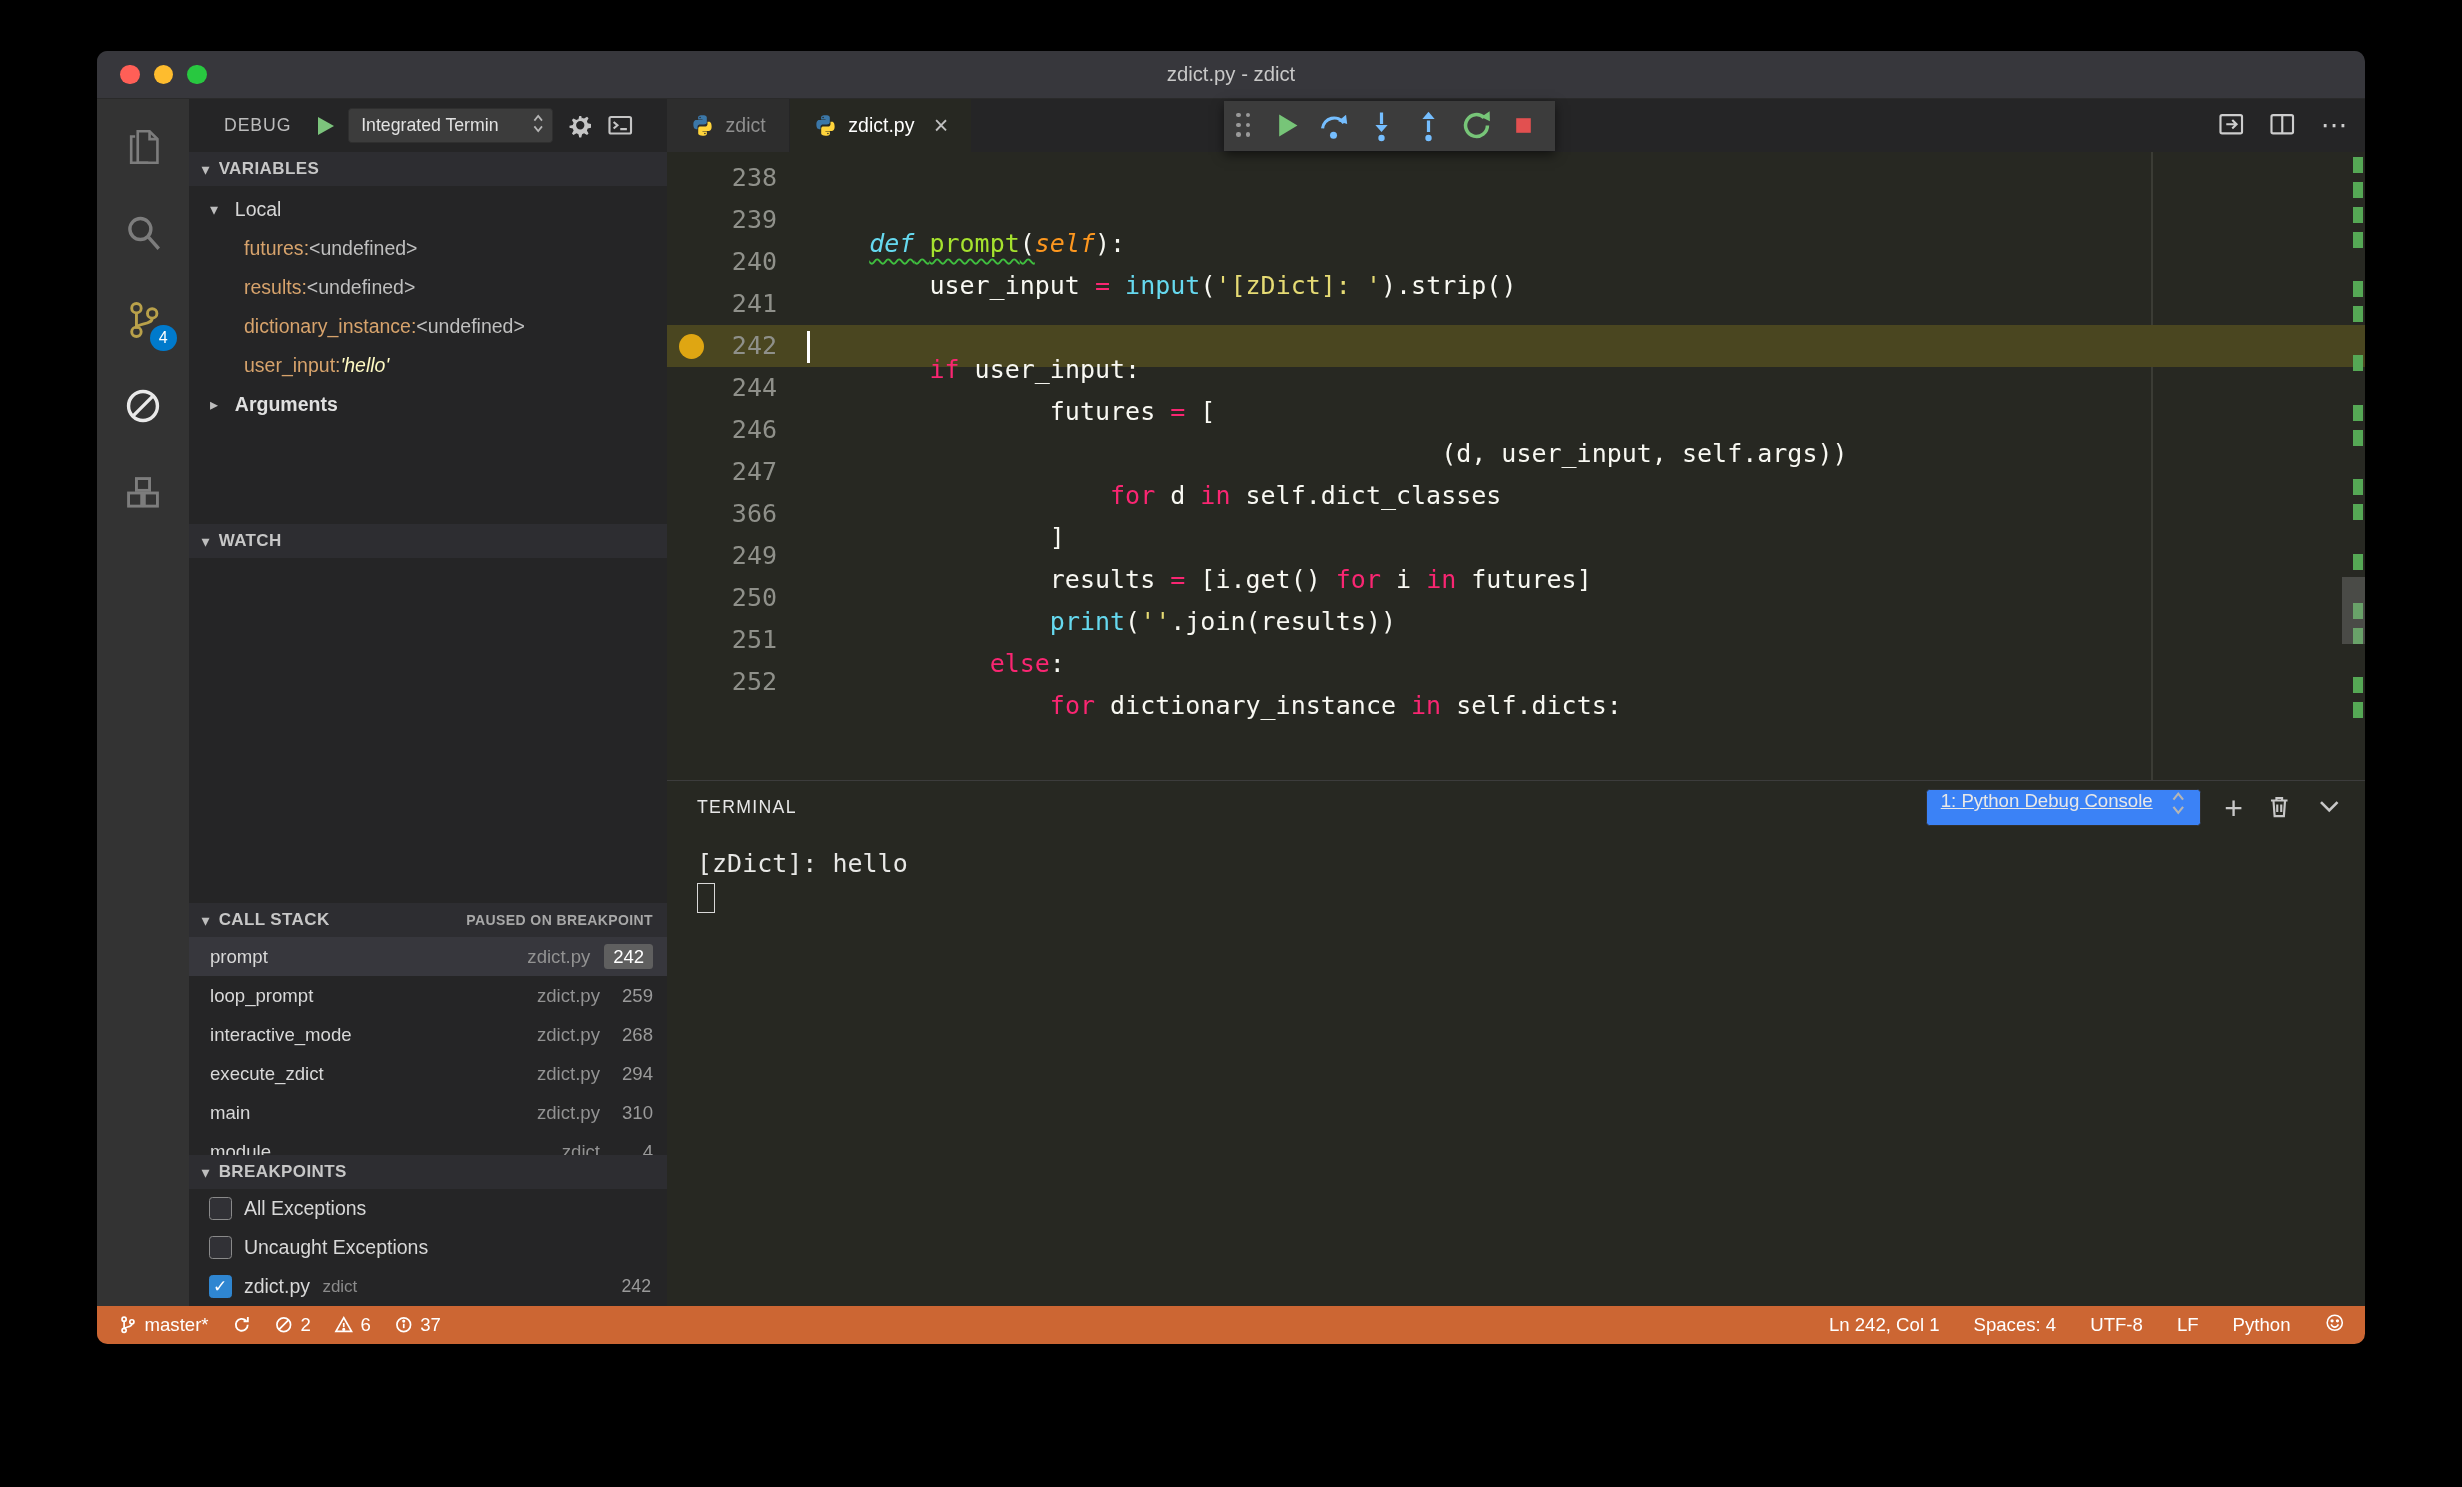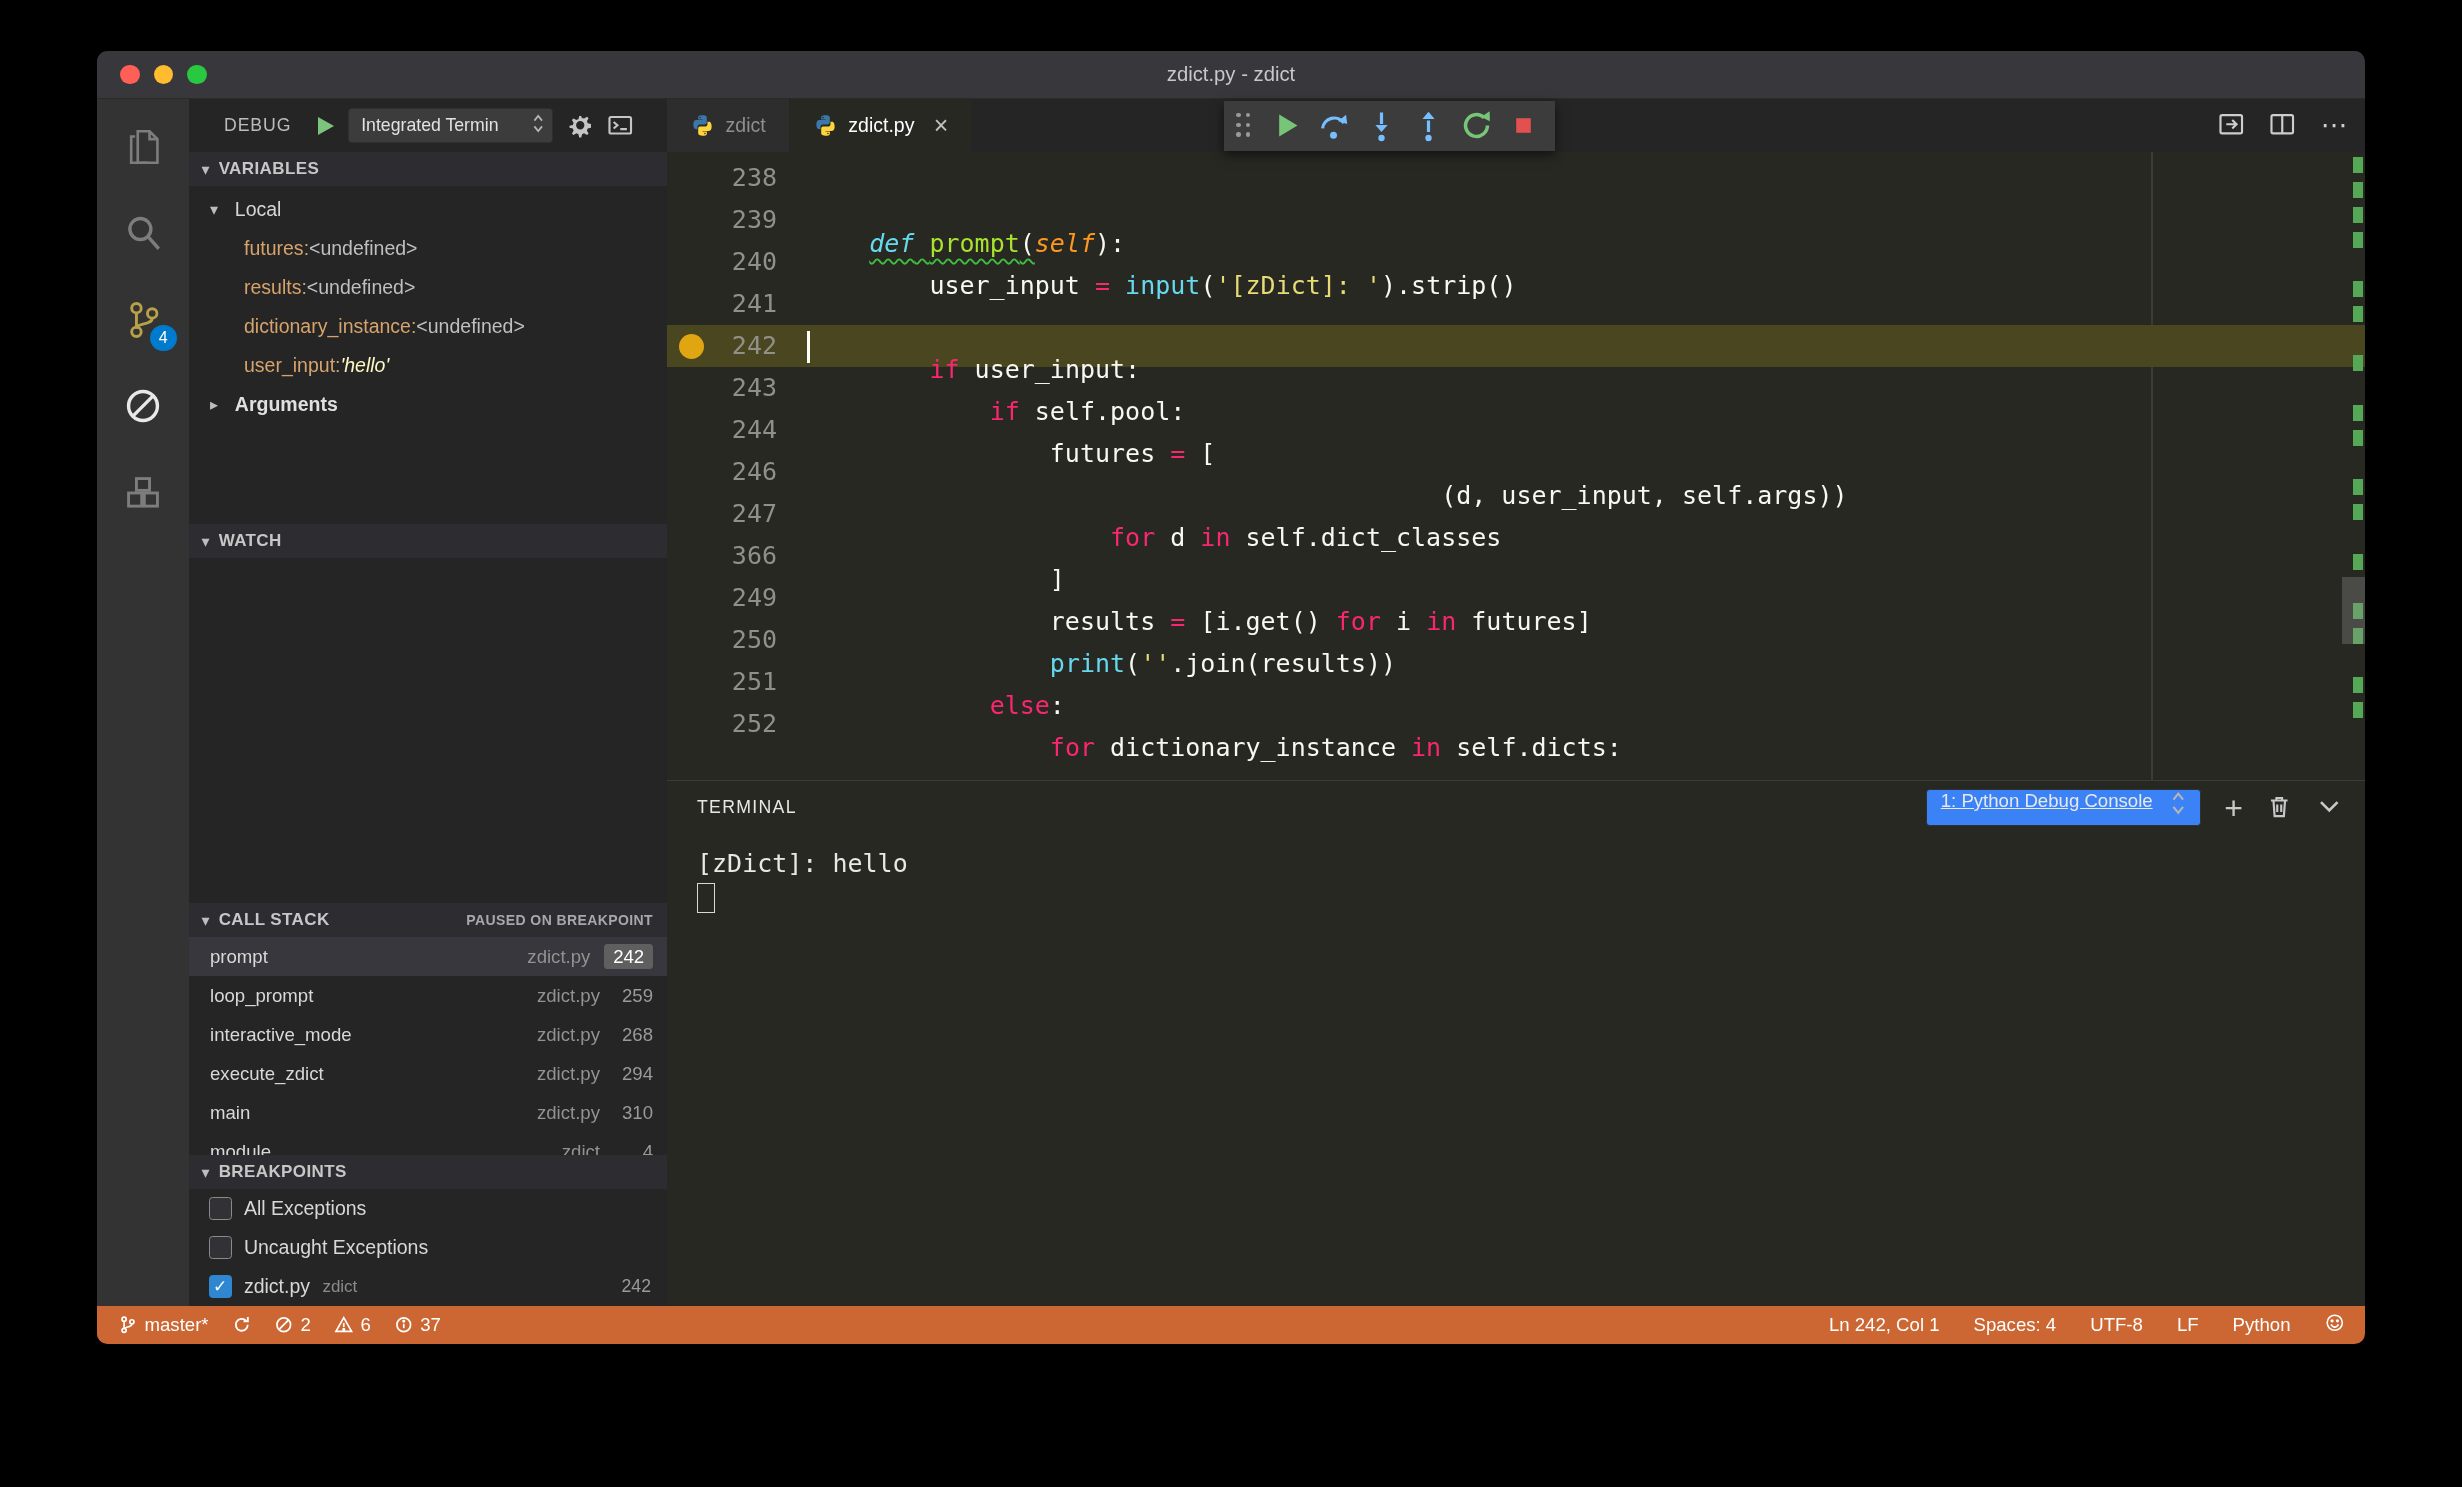--- a/index.html
+++ b/index.html
@@ -419,26 +419,20 @@
               </div>
               <span class="code"></span>
             </div>
             <div class="code-line current">
               <div class="gutter">
                 <span class="bp-dot"></span>
                 <span class="ln">242</span>
               </div>
               <span class="code"><span class="tk-p">        </span><span class="tk-k">if</span><span class="tk-p"> user_input:</span></span>
               <span class="cursor-abs"></span>
-            </div>
-            <div class="code-line">
-              <div class="gutter">
-                <span class="ln">243</span>
-              </div>
-              <span class="code"><span class="tk-p">            </span><span class="tk-k">if</span><span class="tk-p"> self.pool:</span></span>
             </div>
             <div class="code-line">
               <div class="gutter">
                 <span class="ln">244</span>
               </div>
               <span class="code"><span class="tk-p">                futures </span><span class="tk-op">=</span><span class="tk-p"> [</span></span>
             </div>
             <div class="code-line">
               <div class="gutter">
                 <span class="ln">246</span>

